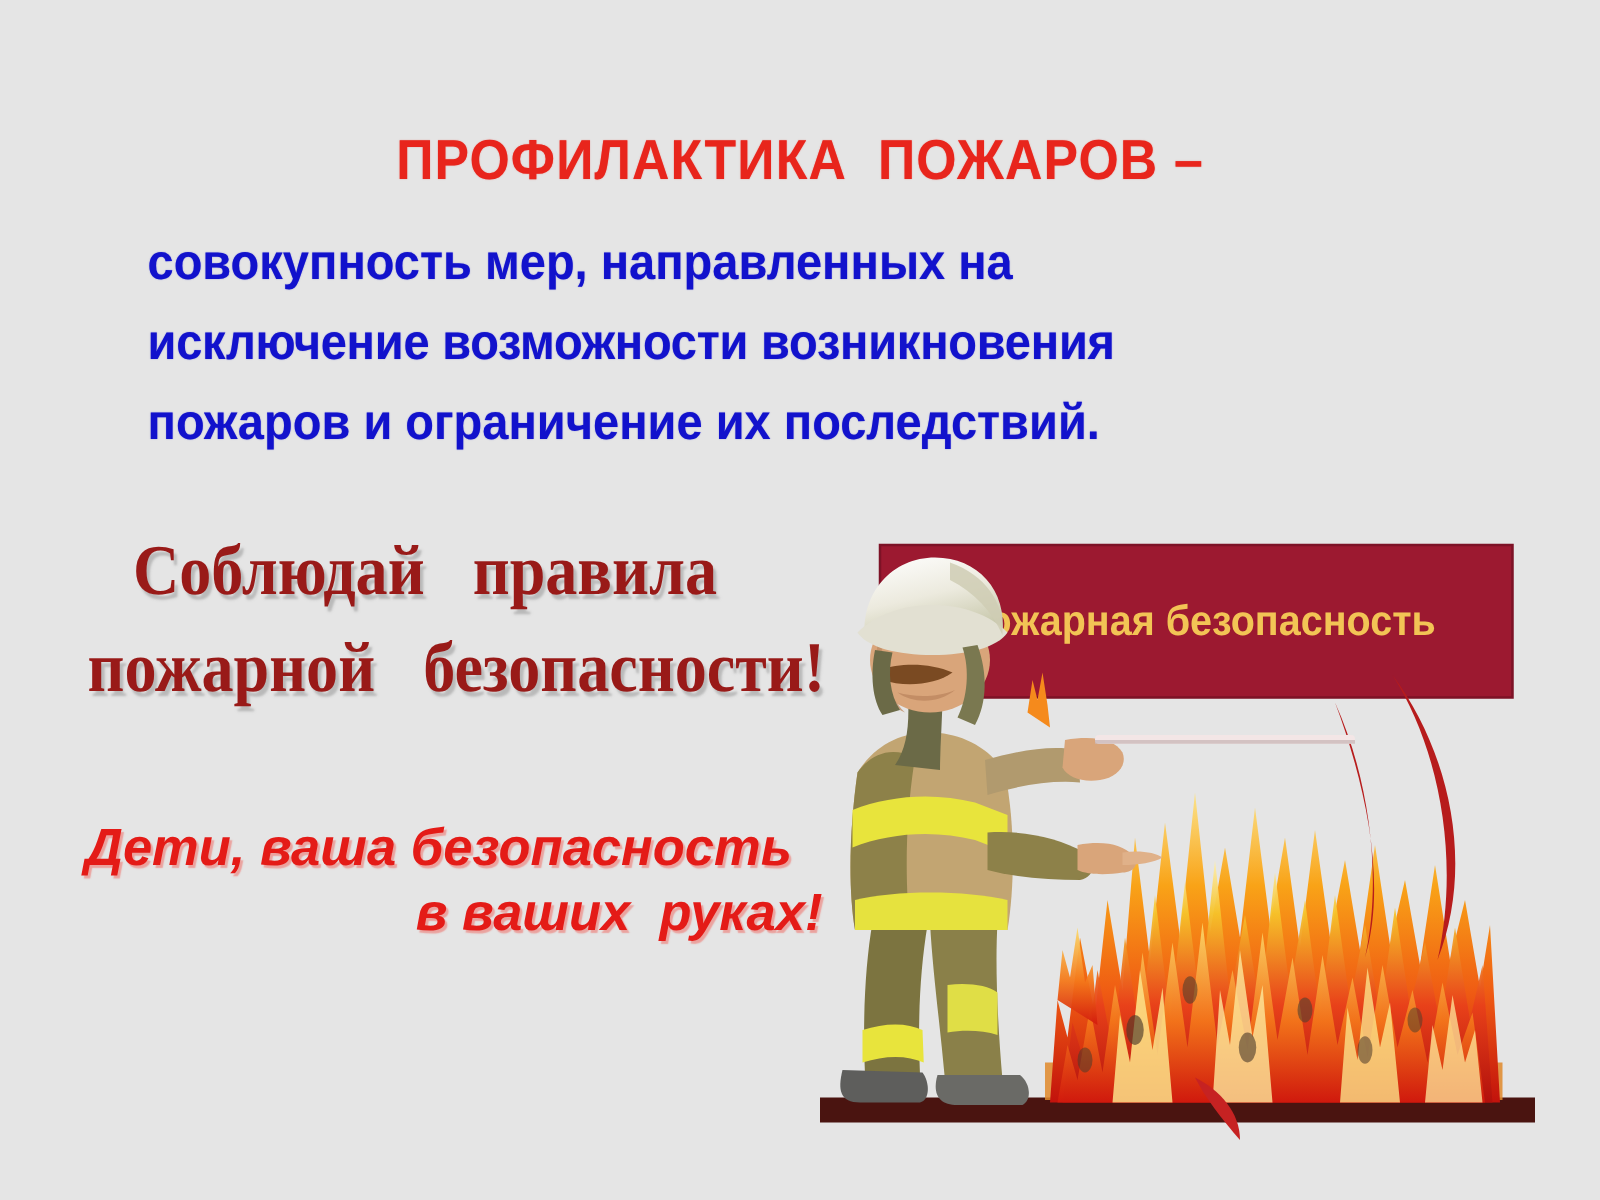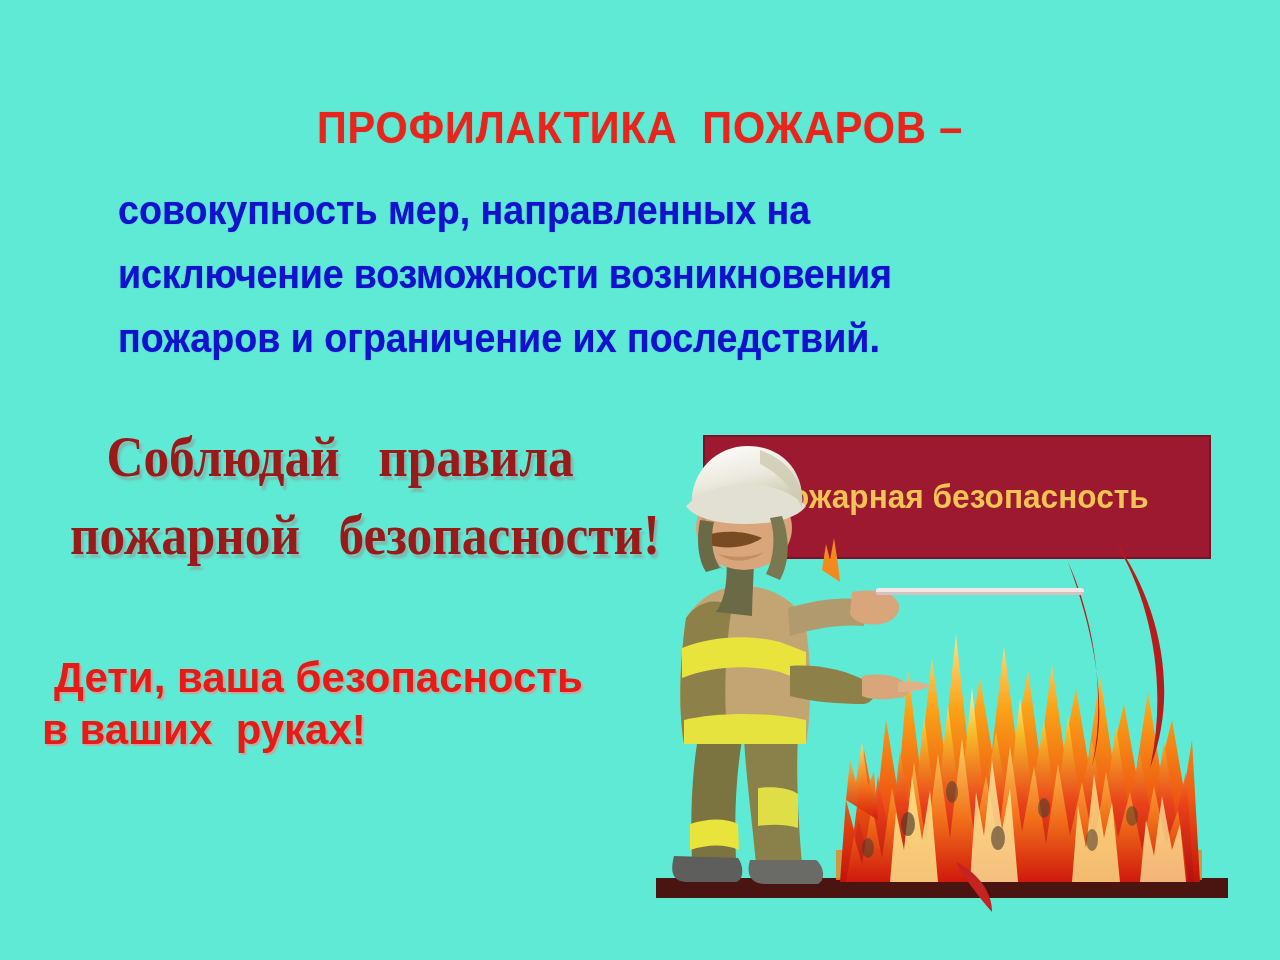--- a/index.html
+++ b/index.html
@@ -4,21 +4,21 @@
 <title>Профилактика пожаров</title>
 <style>
   html,body{margin:0;padding:0;}
   body{
     width:1280px;height:960px;
     background:#ffffff;
     font-family:"Liberation Sans", sans-serif;
     overflow:hidden;
     position:relative;
   }
-  .poster{position:relative;width:1280px;height:960px;background:#5eead4;}
+  .poster{position:relative;width:1280px;height:960px;background:#e5e5e5;}
 
   
   .headline{
     position:absolute;left:0;top:104px;width:1280px;
     text-align:center;
   }
   .headline-title{
     display:block;
     color:#e8251c;
     font-family:"Liberation Sans", sans-serif;
@@ -56,31 +56,32 @@
     font-size:57px;
     line-height:78px;
     transform:scaleX(0.9);
     transform-origin:left top;
     text-shadow:3px 4px 2px rgba(150,150,150,.55);
   }
   .slogan .ln{display:block;white-space:pre;}
 
   
   .callout{
-    position:absolute;left:42px;top:652px;width:640px;
+    position:absolute;left:56px;top:652px;width:640px;
     font-family:"Liberation Sans", sans-serif;
     font-weight:bold;
+    font-style:italic;
     color:#e41b17;
     font-size:42px;
     line-height:52px;
     text-shadow:2px 2px 1px rgba(236,140,135,.75);
   }
   .callout .ln{display:block;white-space:pre;}
   .callout .ln.c1{text-align:left;padding-left:12px;}
-  .callout .ln.c2{text-align:left;padding-right:38px;}
+  .callout .ln.c2{text-align:right;padding-right:38px;}
   .callout .ln.c3{text-align:center;padding-right:48px;}
 
   
   .illus{position:absolute;left:640px;top:420px;width:600px;height:500px;}
   .illus svg{display:block;}
 </style>
 </head>
 <body>
 
 <div class="poster">

